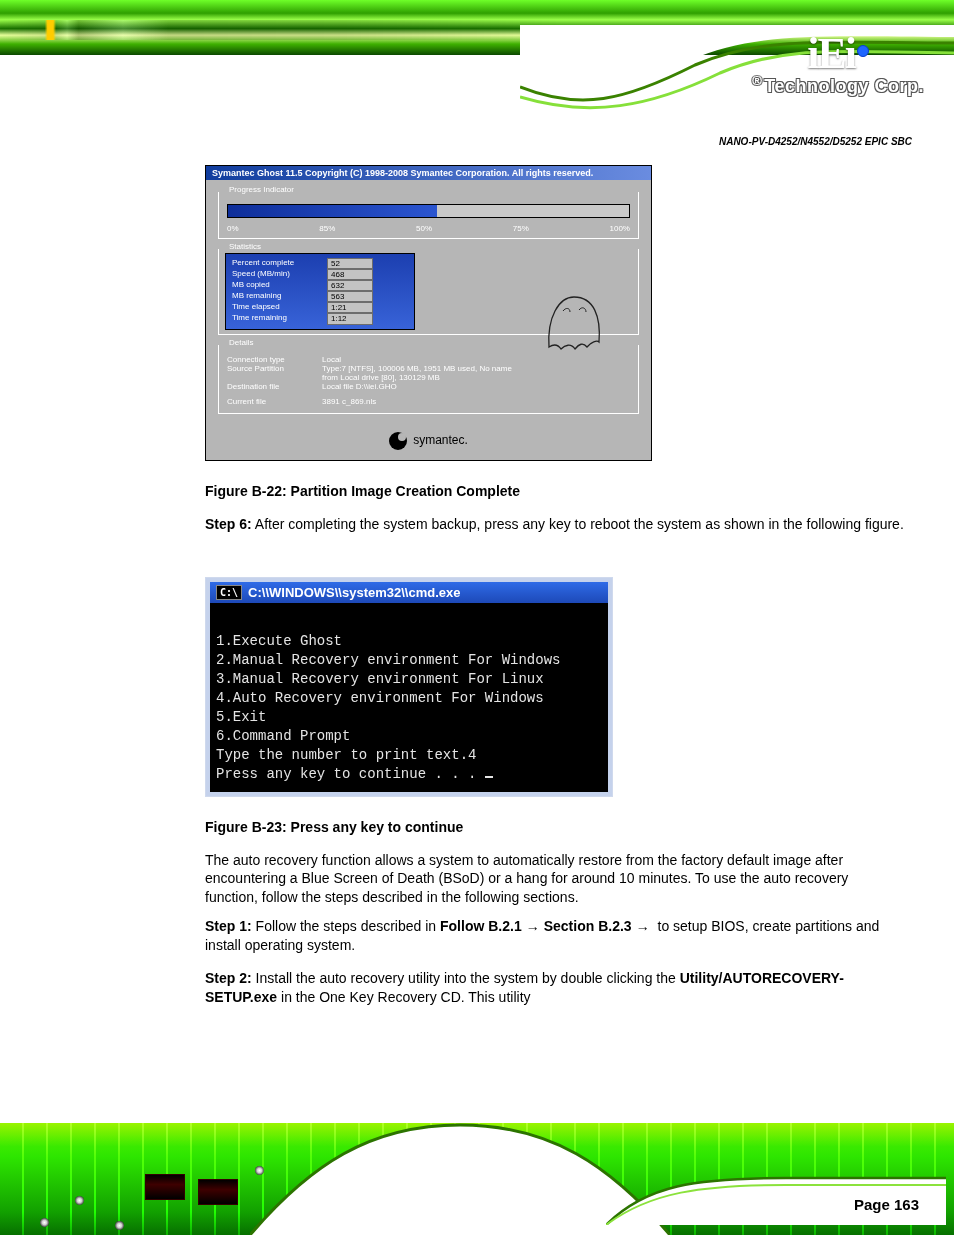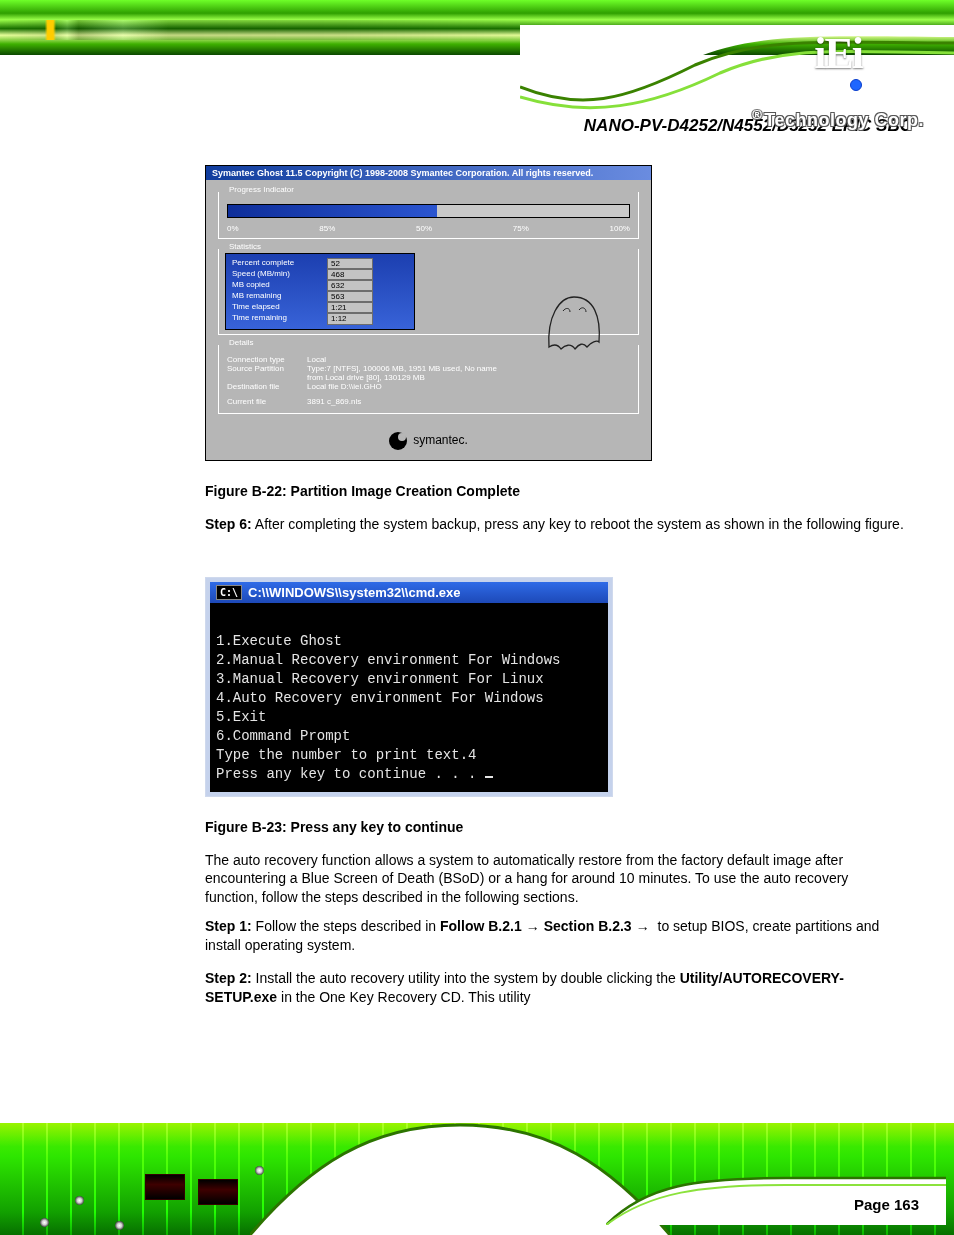--- a/index.html
+++ b/index.html
@@ -49,44 +49,43 @@
     display: flex; flex-direction: column; align-items: center;
     z-index: 3;
   }
   .iei-logo {
     display: flex; align-items: flex-end;
     font-family: "Times New Roman", serif;
     font-weight: 700; font-size: 44px;
     color: #fff;
     text-shadow: 0 1px 2px rgba(0,0,0,0.5);
     letter-spacing: -2px;
-    flex-direction: column;
   }
   .iei-dot {
     width: 12px; height: 12px; border-radius: 50%;
     background: #1e66ff; border: 1px solid #0a3ecc;
     margin-left: 2px; margin-bottom: 22px;
   }
   .logo-subtitle {
     font-family: Arial, sans-serif; font-weight: 700;
     font-size: 18px; color: #fff;
     text-shadow: 1px 1px 0 #555, -1px -1px 0 #555, 1px -1px 0 #555, -1px 1px 0 #555;
     margin-top: -6px;
     letter-spacing: 0.5px;
   }
   .logo-subtitle .reg {
     font-size: 13px; vertical-align: super; margin-right: 2px;
   }
 
   
   .product-name {
     position: absolute;
-    top: 116px; right: 42px;
+    top: 136px; right: 42px;
     font-style: italic; font-weight: 600;
-    font-size: 17px; color: #000;
+    font-size: 10px; color: #000;
   }
 
   
   .content {
     position: absolute;
     top: 165px; left: 205px;
     width: 700px;
   }
   .content > * { margin-bottom: 8px; }
 
@@ -135,21 +134,21 @@
     background: linear-gradient(to bottom,#1c3fb0,#3863d8);
     border: 1px solid #000; padding: 4px 6px;
     width: 190px;
   }
   .stat-row { display:flex; gap:10px; color:#fff; }
   .stat-label { width:85px; }
   .stat-val {
     background:#c3c3c3; color:#000; width:46px; padding:0 3px;
     border:1px solid #6d6d6d;
   }
-  .details-row { display:flex; gap:0; color:#fff; }
+  .details-row { display:flex; gap:15px; color:#fff; }
   .details-label { width:80px; }
   .ghost-phantom {
     position:absolute; right:30px; top:38px;
     width:70px; height:70px;
   }
   .ghost-phantom svg { width:100%; height:100%; }
   .sym-footer {
     display:flex; align-items:center; justify-content:center;
     gap:6px; padding:6px 0 10px;
     color:#000; font-size:12px; font-weight:500;

